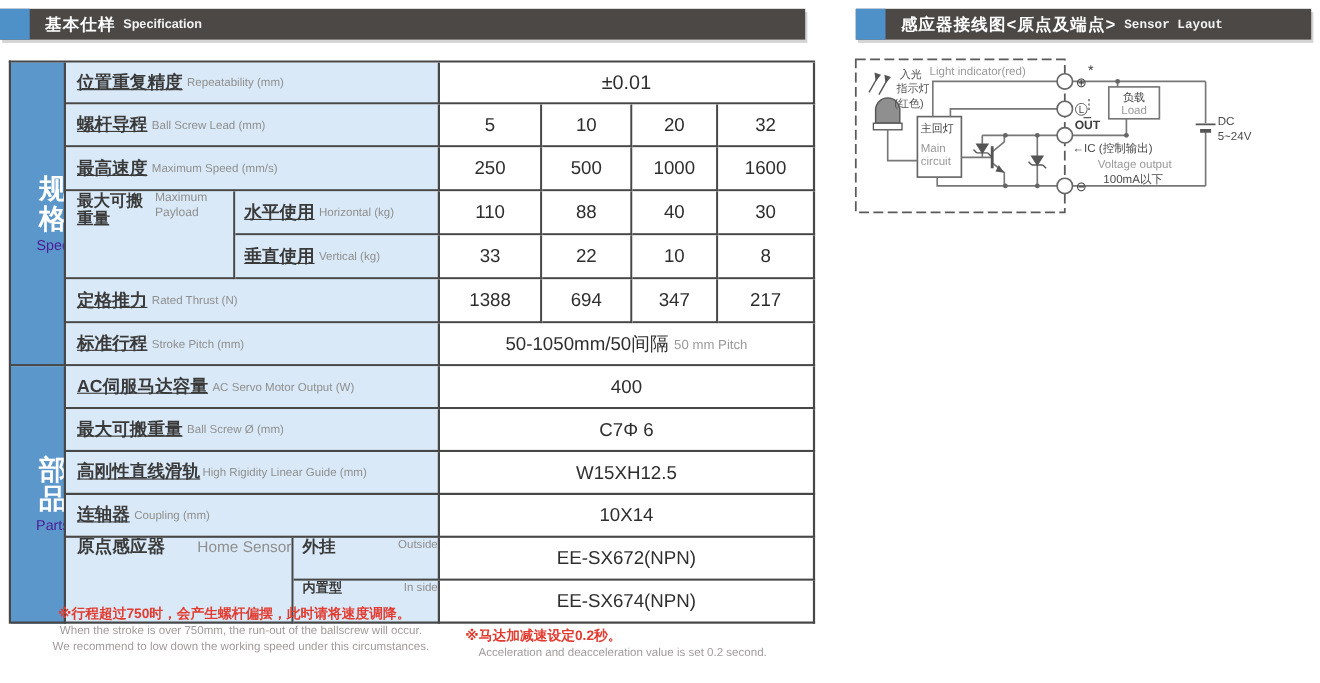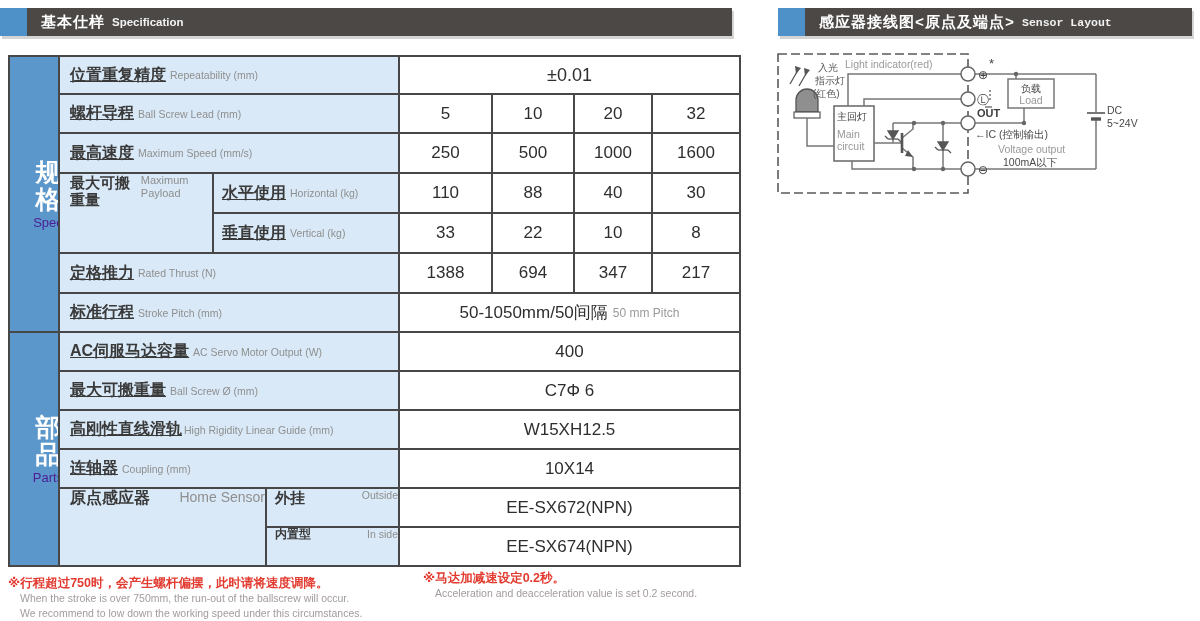--- a/index.html
+++ b/index.html
@@ -166,21 +166,21 @@
       <span class="en">Outside</span>
     </div>
     <div class="cell val" style="grid-area:12/5/13/9">EE-SX672(NPN)</div>
     <div class="cell lbl-stack" style="grid-area:13/4/14/5; padding-left:8px">
       <span class="zh" style="font-size:12px">内置型</span>
       <span class="en">In side</span>
     </div>
     <div class="cell val" style="grid-area:13/5/14/9">EE-SX674(NPN)</div>
   </div>
 
-  <div class="fnote" style="left:8px; top:575px; width:410px;">
+  <div class="fnote" style="left:8px; top:550px; width:410px;text-align:center;">
     <div class="red">※行程超过750时，会产生螺杆偏摆，此时请将速度调降。</div>
     <div class="gray">When the stroke is over 750mm, the run-out of the ballscrew will occur.</div>
     <div class="gray">We recommend to low down the working speed under this circumstances.</div>
   </div>
   <div class="fnote" style="left:423px; top:570px; width:330px;">
     <div class="red">※马达加减速设定0.2秒。</div>
     <div class="gray">Acceleration and deacceleration value is set 0.2 second.</div>
   </div>
 
   <div class="diagram">

